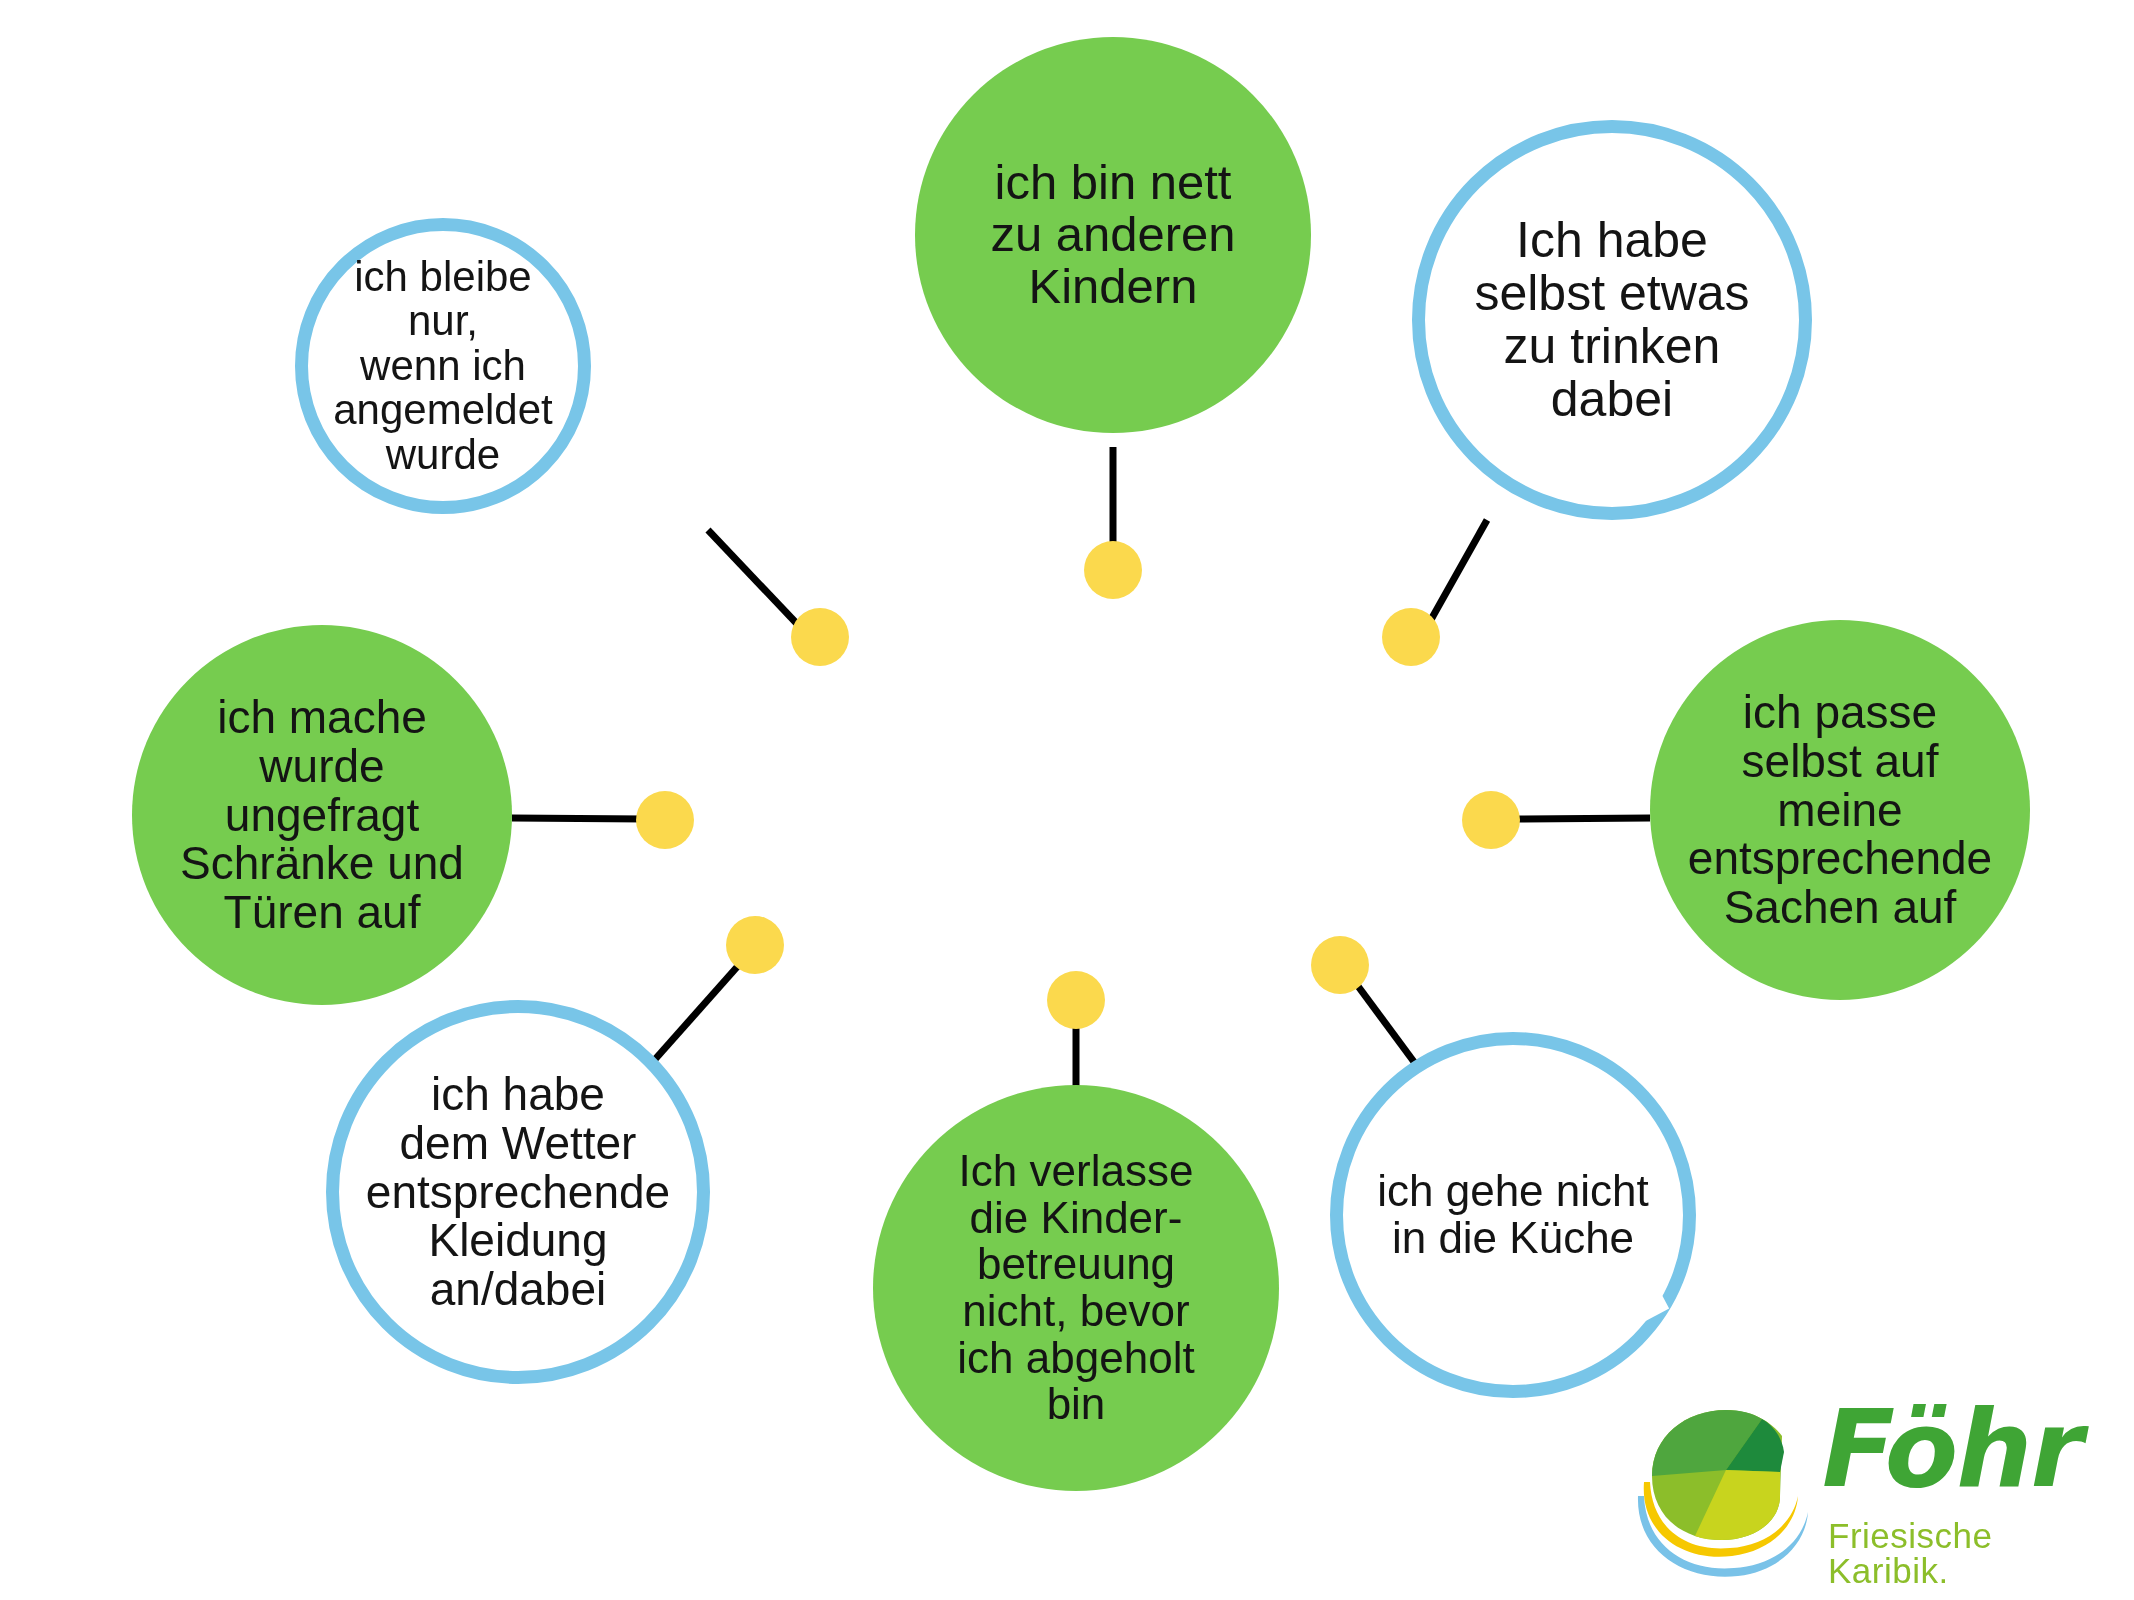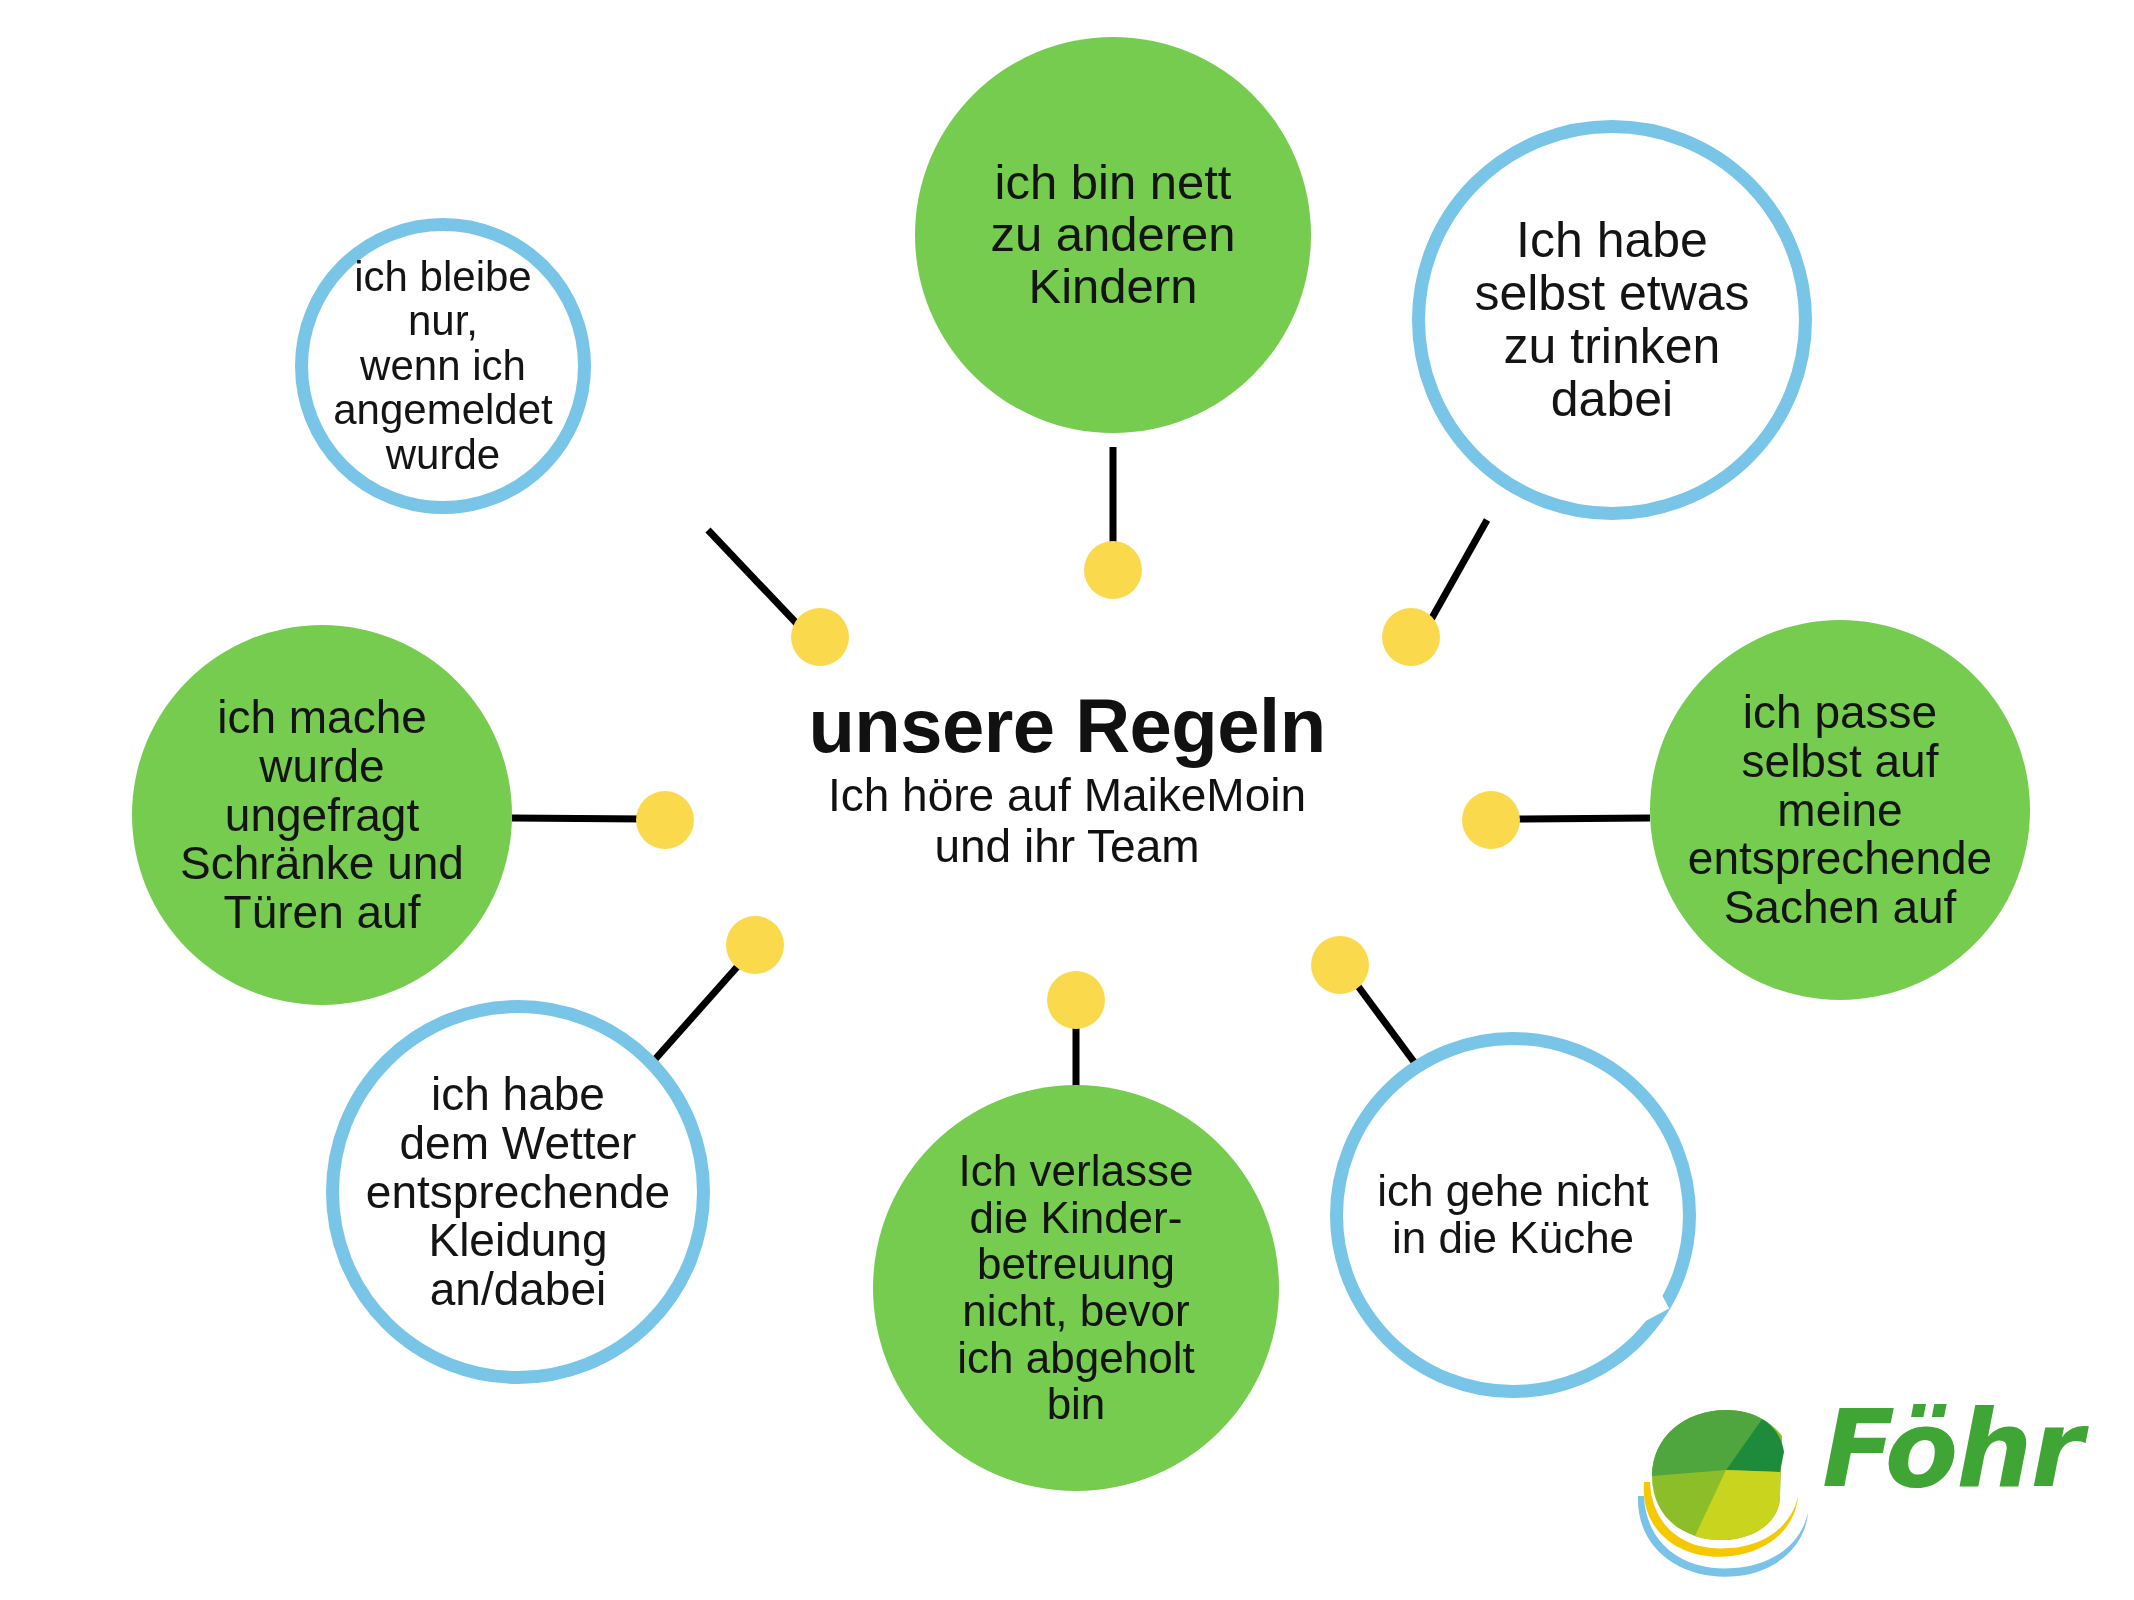--- a/index.html
+++ b/index.html
@@ -166,25 +166,20 @@
       <div class="dot" style="left: 791px; top: 608px;"></div>
       <div class="dot" style="left: 1084px; top: 541px;"></div>
       <div class="dot" style="left: 1382px; top: 608px;"></div>
       <div class="dot" style="left: 636px; top: 791px;"></div>
       <div class="dot" style="left: 1462px; top: 791px;"></div>
       <div class="dot" style="left: 726px; top: 916px;"></div>
       <div class="dot" style="left: 1047px; top: 971px;"></div>
       <div class="dot" style="left: 1311px; top: 936px;"></div>
     </div>
 
-  <div id="centre">
-    <span class="main">unsere Regeln</span>
-    <span class="sub">Ich höre auf MaikeMoin
-und ihr Team</span>
-  </div>
 
   <div id="logo">
     <svg width="190" height="185" viewBox="0 0 190 185" style="position:absolute;left:0;top:0;">
 
       <path d="M8 96 C6 152 56 182 108 176 C150 171 176 143 178 112
                C171 146 140 166 104 168 C56 172 16 146 14 96 Z" fill="#79C2E8"></path>
 
       <path d="M14 82 C10 134 54 162 102 156 C142 151 166 125 168 96
                C162 126 134 146 100 148 C56 152 22 128 20 82 Z" fill="#F6C800"></path>
 
@@ -193,16 +188,17 @@
 
       <path d="M22 76 C22 36 56 10 96 10 C110 10 122 13 132 19
                L96 70 Z" fill="#4FA63E"></path>
 
       <path d="M132 19 C144 26 152 38 154 52 L150 72 L96 70 Z" fill="#1E8A3C"></path>
 
       <path d="M96 70 L150 72 L150 96 C150 122 124 140 92 140
                C82 140 73 139 65 136 Z" fill="#C8D41E"></path>
     </svg>
     <div class="wordmark">Föhr</div>
+    <div class="tagline">Friesische Karibik.</div>
   </div>
 
 <div style="position: absolute; left: 1631px; top: 1292px; width: 34px; height: 26px; background: rgb(255, 255, 255); z-index: 4; transform: rotate(-28deg);"></div>
   </div>
 
 </body></html>

